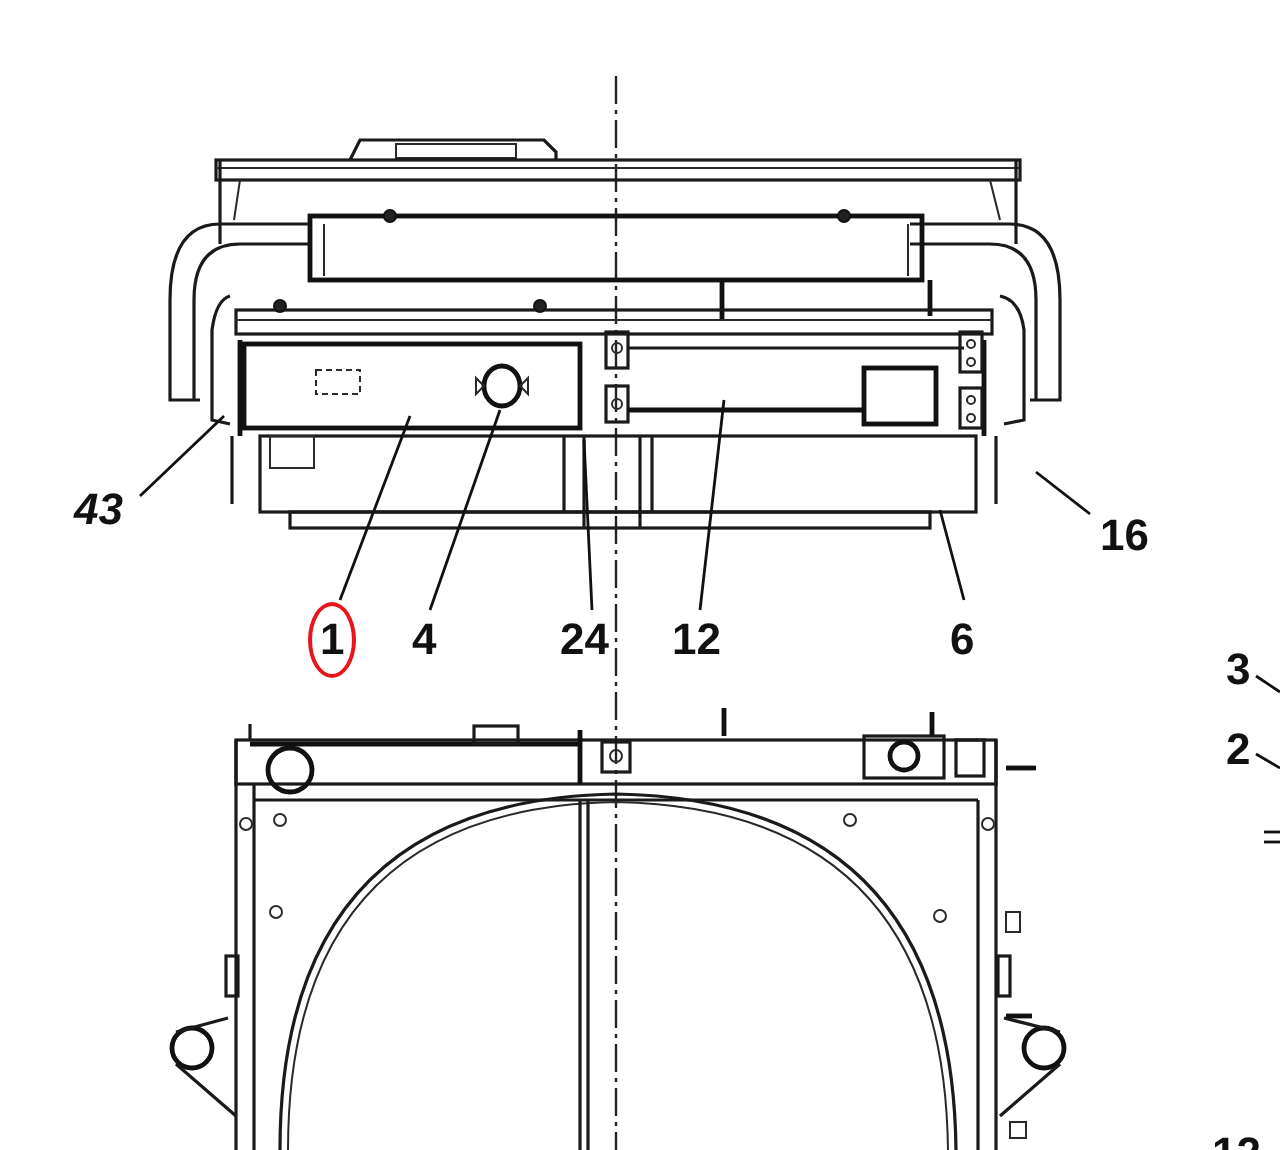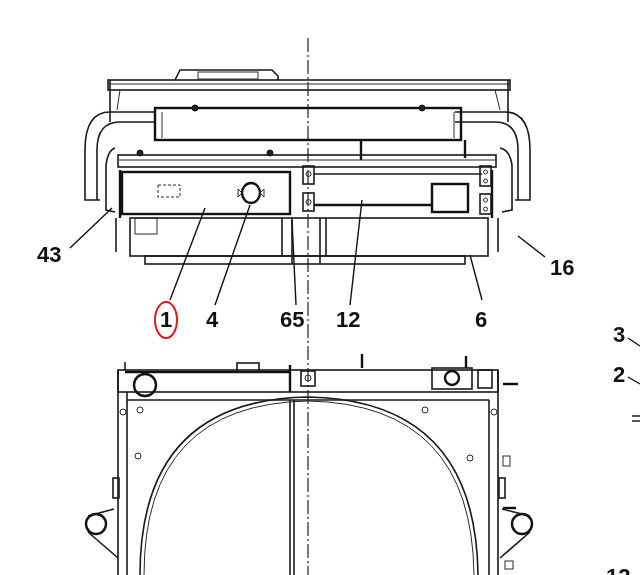--- a/index.html
+++ b/index.html
@@ -149,23 +149,23 @@
     <line class="ln-thick" x1="503" y1="508" x2="516" y2="508"></line>
 
     <circle class="ln-thick" cx="96" cy="524" r="10"></circle>
     <path class="ln" d="M88 516 L114 509 M88 532 L118 558"></path>
     <circle class="ln-thick" cx="522" cy="524" r="10"></circle>
     <path class="ln" d="M530 516 L502 509 M530 532 L500 558"></path>
     <rect class="ln-thin" x="505" y="561" width="8" height="8"></rect>
   </g>
 </svg>
 
-<div class="callout" style="left:37px;top:244px;">43</div>
+<div class="callout" style="left:37px;top:244px;font-style:italic;">43</div>
 <div class="callout" style="left:550px;top:257px;">16</div>
 <div class="callout" style="left:160px;top:309px;">1</div>
 <div class="highlight-ring" style="left:154px;top:301px;width:24px;height:38px;"></div>
 <div class="callout" style="left:206px;top:309px;">4</div>
-<div class="callout" style="left:280px;top:309px;">65</div>
+<div class="callout" style="left:280px;top:309px;">24</div>
 <div class="callout" style="left:336px;top:309px;">12</div>
 <div class="callout" style="left:475px;top:309px;">6</div>
 <div class="callout" style="left:613px;top:324px;">3</div>
 <div class="callout" style="left:613px;top:364px;">2</div>
 <div class="callout" style="left:606px;top:566px;">12</div>
 
 </body></html>

